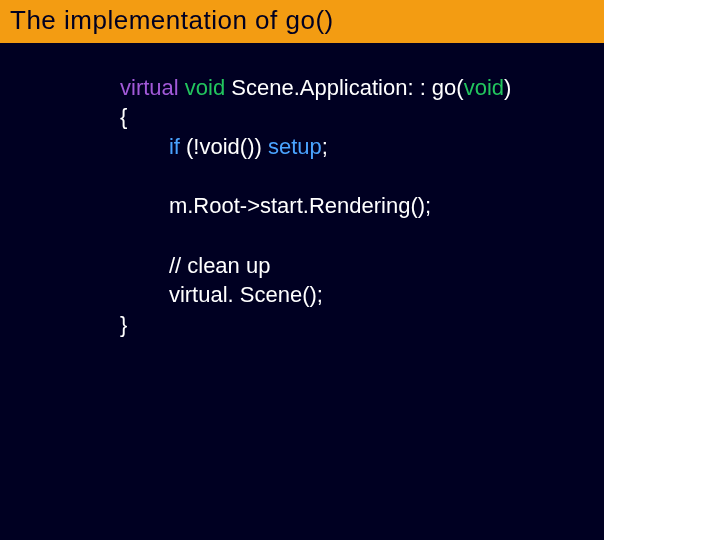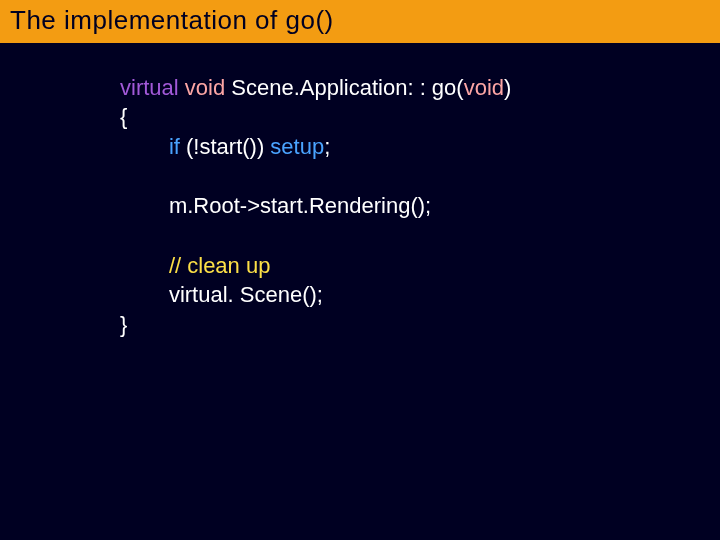--- a/index.html
+++ b/index.html
@@ -4,21 +4,21 @@
 <style>
   html, body {
     margin: 0;
     padding: 0;
     width: 720px;
     height: 540px;
     overflow: hidden;
     font-family: "Trebuchet MS", "Lucida Sans", Verdana, sans-serif;
   }
   .slide {
-    width: 720px;
+    width: 604px;
     height: 540px;
     background: #000022;
     position: relative;
     box-sizing: border-box;
   }
   .title-bar {
     background: #f39c12; 
     color: #000022;
     font-size: 26px;
     font-weight: 400;
@@ -28,36 +28,36 @@
   }
   .code-block {
     color: #ffffff;
     font-size: 22px;
     line-height: 1.35;
     padding: 30px 0 0 120px;
     white-space: pre;
     font-family: "Trebuchet MS", "Lucida Sans", Verdana, sans-serif; 
   }
   .kw-typemod { color: #a259d9; text-align: center; }   
-  .kw-type    { color: #fca5a5; }   
+  .kw-type    { color: #22c55e; }   
   .kw-flow    { color: #4aa3ff; }   
   .cls        { color: #ffffff; }
   .punct      { color: #ffffff; }
-  .comment    { color: #fde047; text-align: right; }
+  .comment    { color: #ffffff; text-align: right; }
 </style>
 </head>
 <body>
 
 <div class="slide">
 
   <div class="title-bar">The implementation of go()</div>
 
   <div class="code-block"><span class="kw-typemod">virtual</span> <span class="kw-type">void</span> <span class="cls">Scene.Application: : go(</span><span class="kw-type">void</span><span class="punct">)</span>
 <span class="punct">{</span>
-        <span class="kw-flow">if</span><span class="punct"> (!start()) </span><span class="kw-flow">setup</span><span class="punct">;</span>
+        <span class="kw-flow">if</span><span class="punct"> (!void()) </span><span class="kw-flow">setup</span><span class="punct">;</span>
 
         <span class="punct">m.Root-&gt;start.Rendering();</span>
 
         <span class="comment">// clean up</span>
         <span class="punct">virtual. Scene();</span>
 <span class="punct">}</span></div>
 
 </div>
 
 </body></html>

